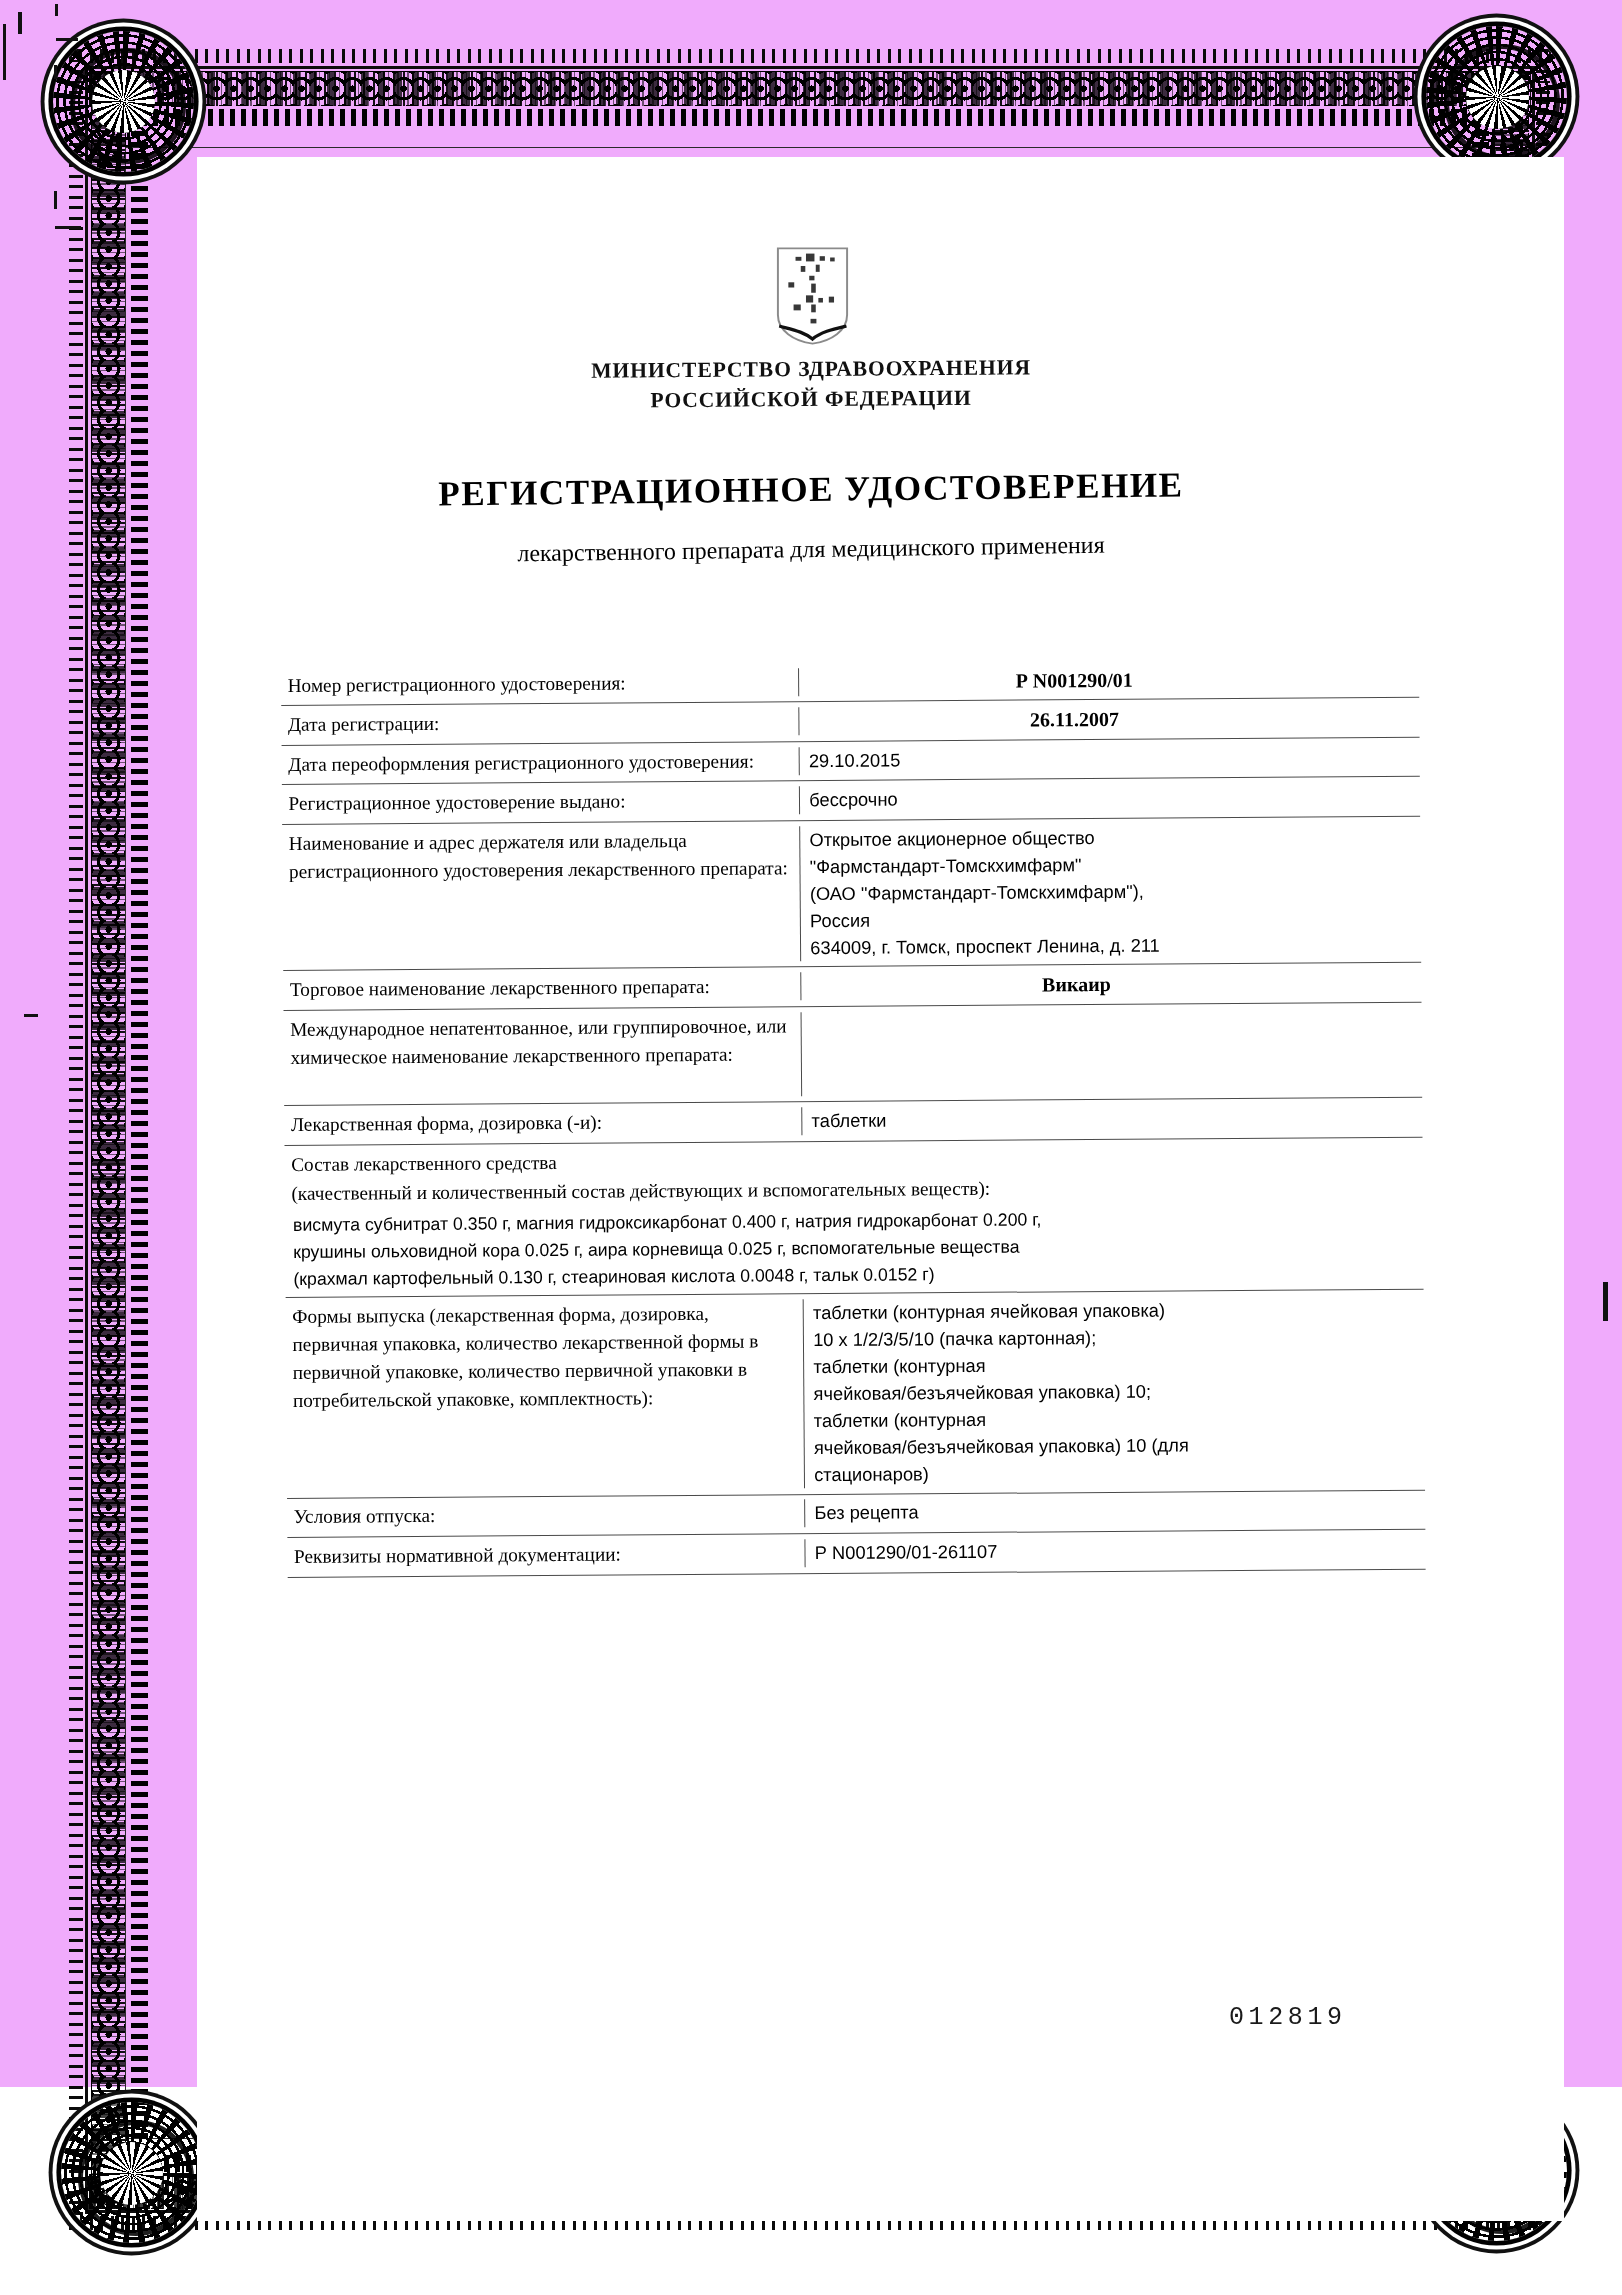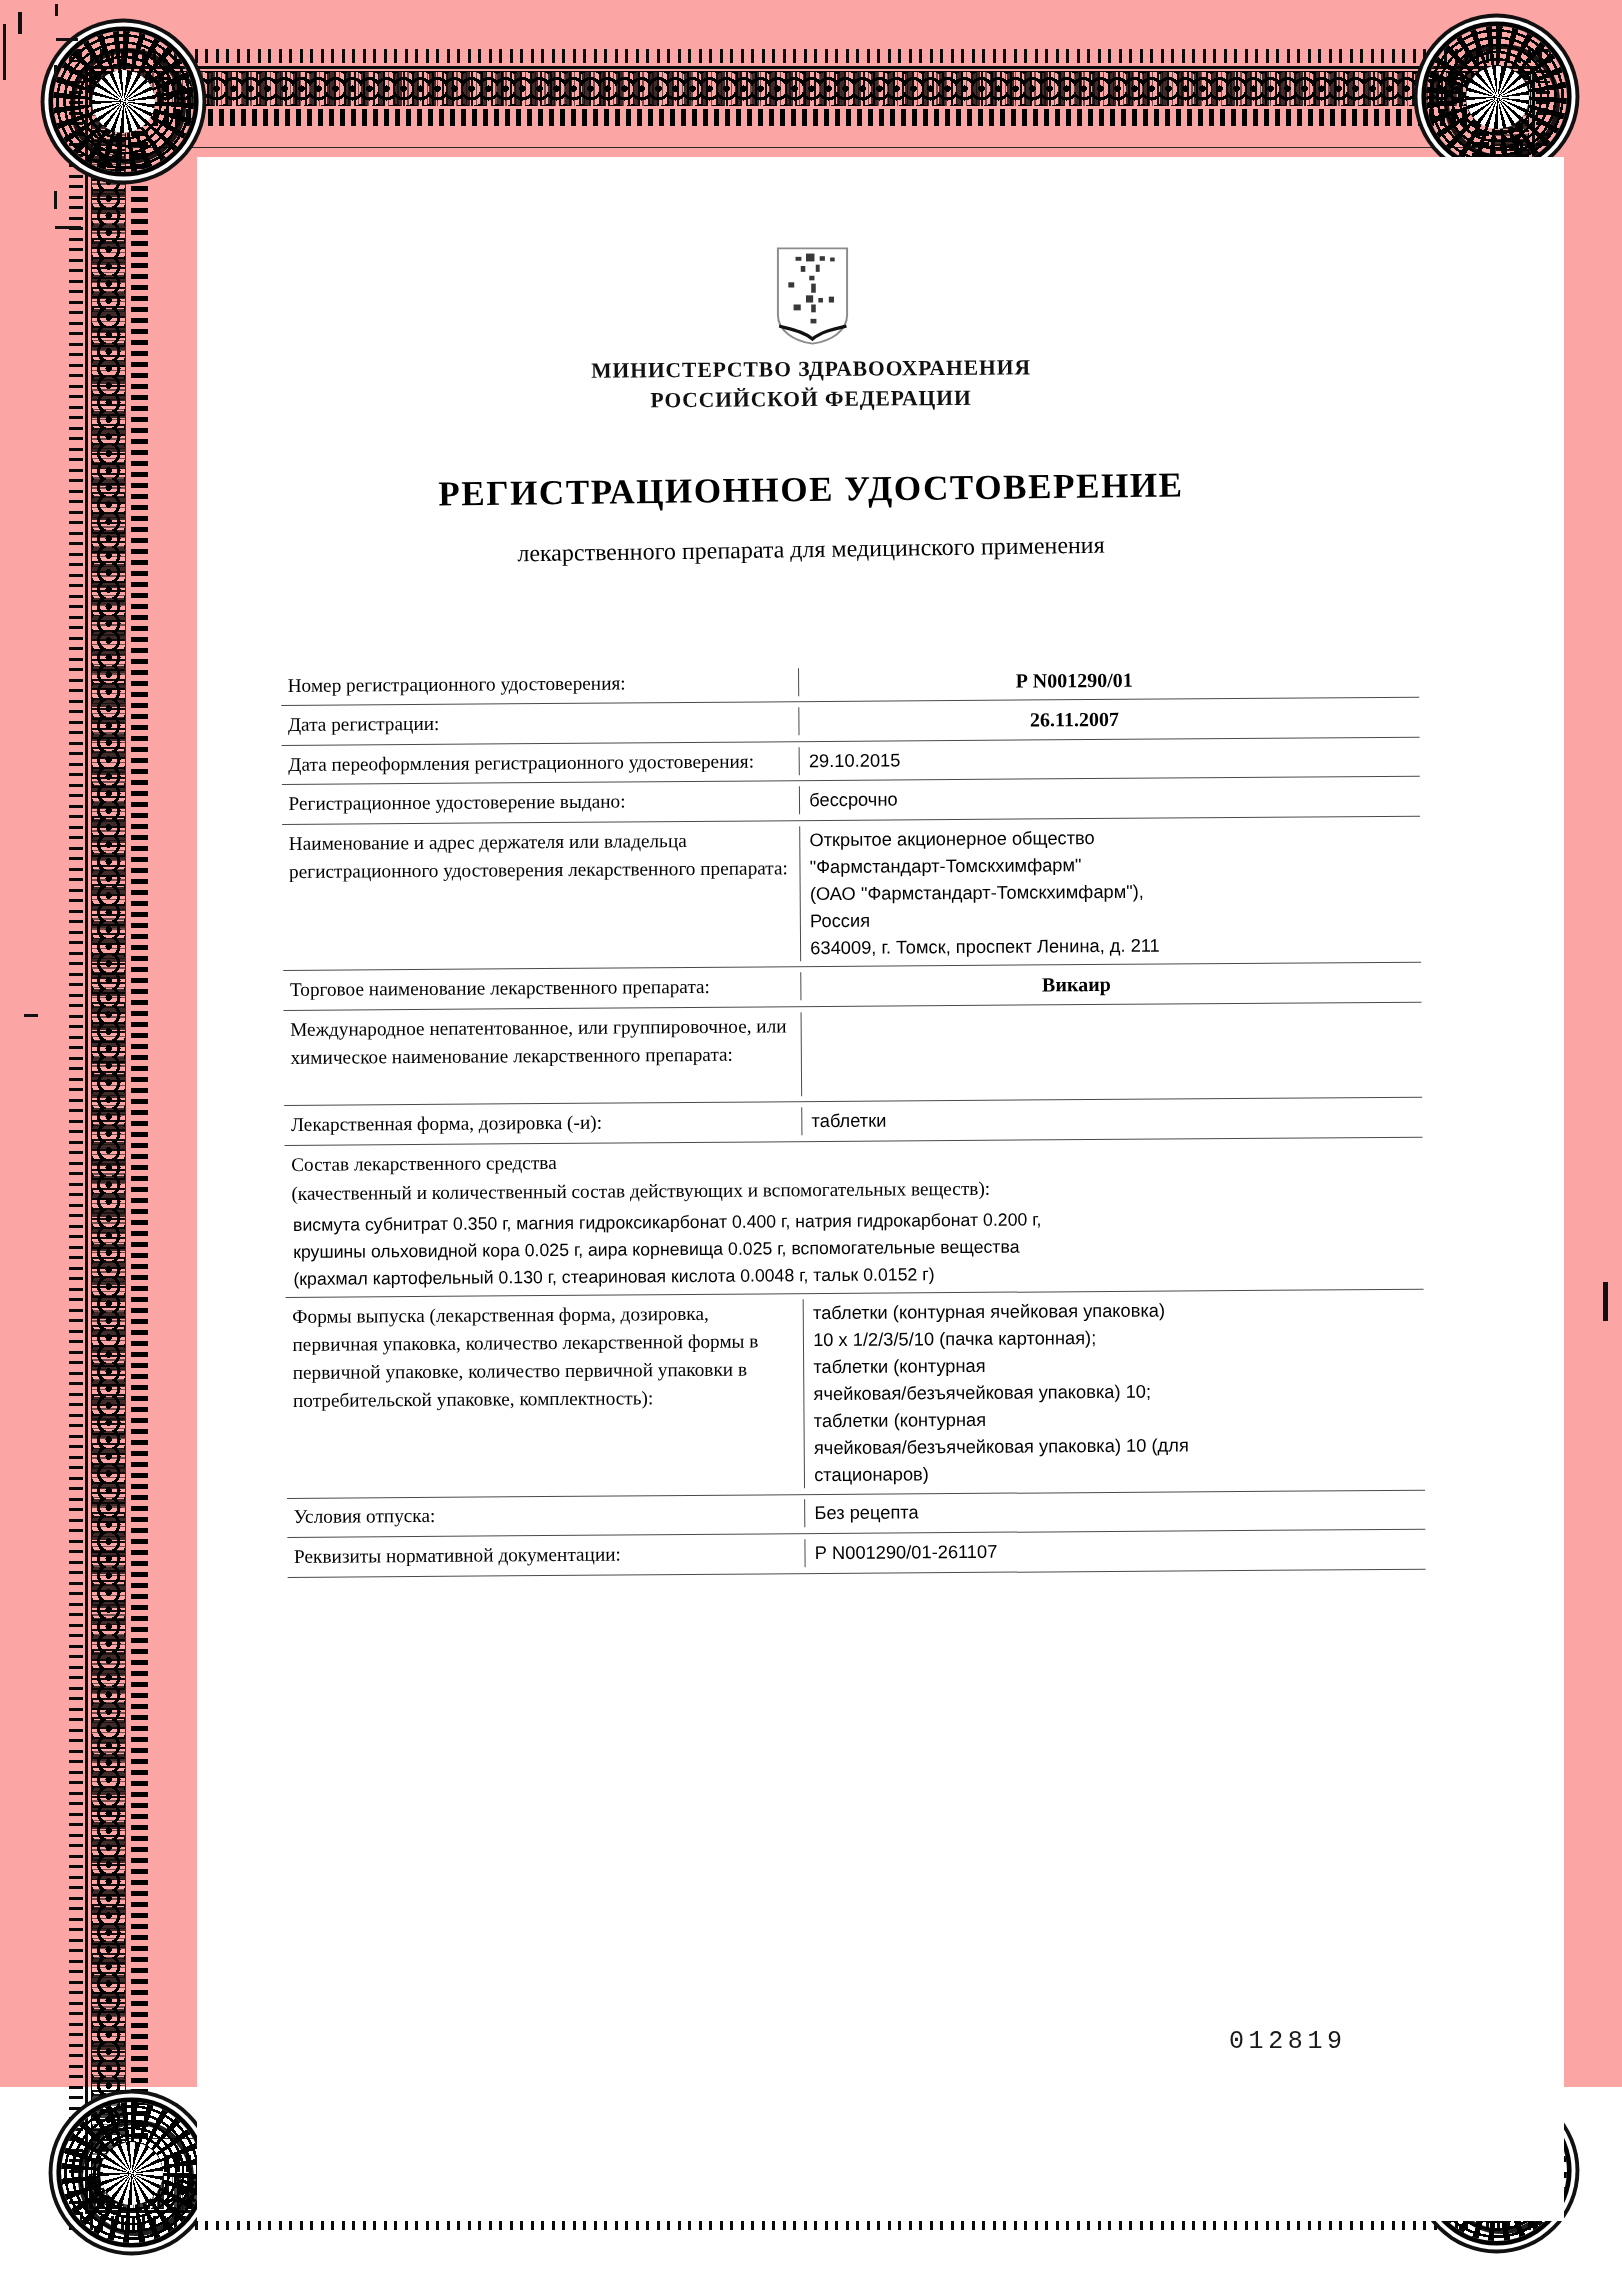--- a/index.html
+++ b/index.html
@@ -1,19 +1,19 @@
 <!DOCTYPE html>
 <html style="font-size:10.5px"><head>
 <meta charset="utf-8">
 <style>
   html,body{margin:0;padding:0;background:#fff;}
   body{width:1622px;height:2295px;font-family:"Liberation Serif",serif;color:#000;overflow:hidden;}
 
   
-  #page{position:relative;width:1622px;height:2087px;background:#fca5a5;}
+  #page{position:relative;width:1622px;height:2087px;background:#f0abfc;}
 
   
   .speckle{position:absolute;background:#111;}
 
   
   #frame{position:absolute;left:69px;top:49px;width:1482px;height:2182px;}
 
   .band{position:absolute;background-repeat:repeat;}
 
   
@@ -93,21 +93,21 @@
   .val.sans{font-family:"Liberation Sans",sans-serif;font-size:18.3px;line-height:27px;}
 
   
   .fullrow{padding:4.6px 0 3.9px 0;border-bottom:none;}
   .fullrow .wide{font-size:19.3px;line-height:29px;padding-left:6.5px;}
   .compbody{font-family:"Liberation Sans",sans-serif;font-size:17.7px;line-height:27px;
     padding-left:7.9px;border-bottom:1.3px solid #4a4a4a;padding-bottom:3.9px;}
 
   
   #serial{position:absolute;left:1229px;top:2003px;font-size:25px;
-    letter-spacing:4.6px;font-family:"Liberation Mono",monospace;color:#1a1a1a;margin-top:24px;}
+    letter-spacing:4.6px;font-family:"Liberation Mono",monospace;color:#1a1a1a;}
 </style>
 </head>
 <body>
 
 <div id="page">
 
   <div id="frame">
 
     <div class="band tick-h" style="left:0;top:0;width:1482px;"></div>
     <div class="band tick-h" style="left:0;top:2167px;width:1482px;"></div>

